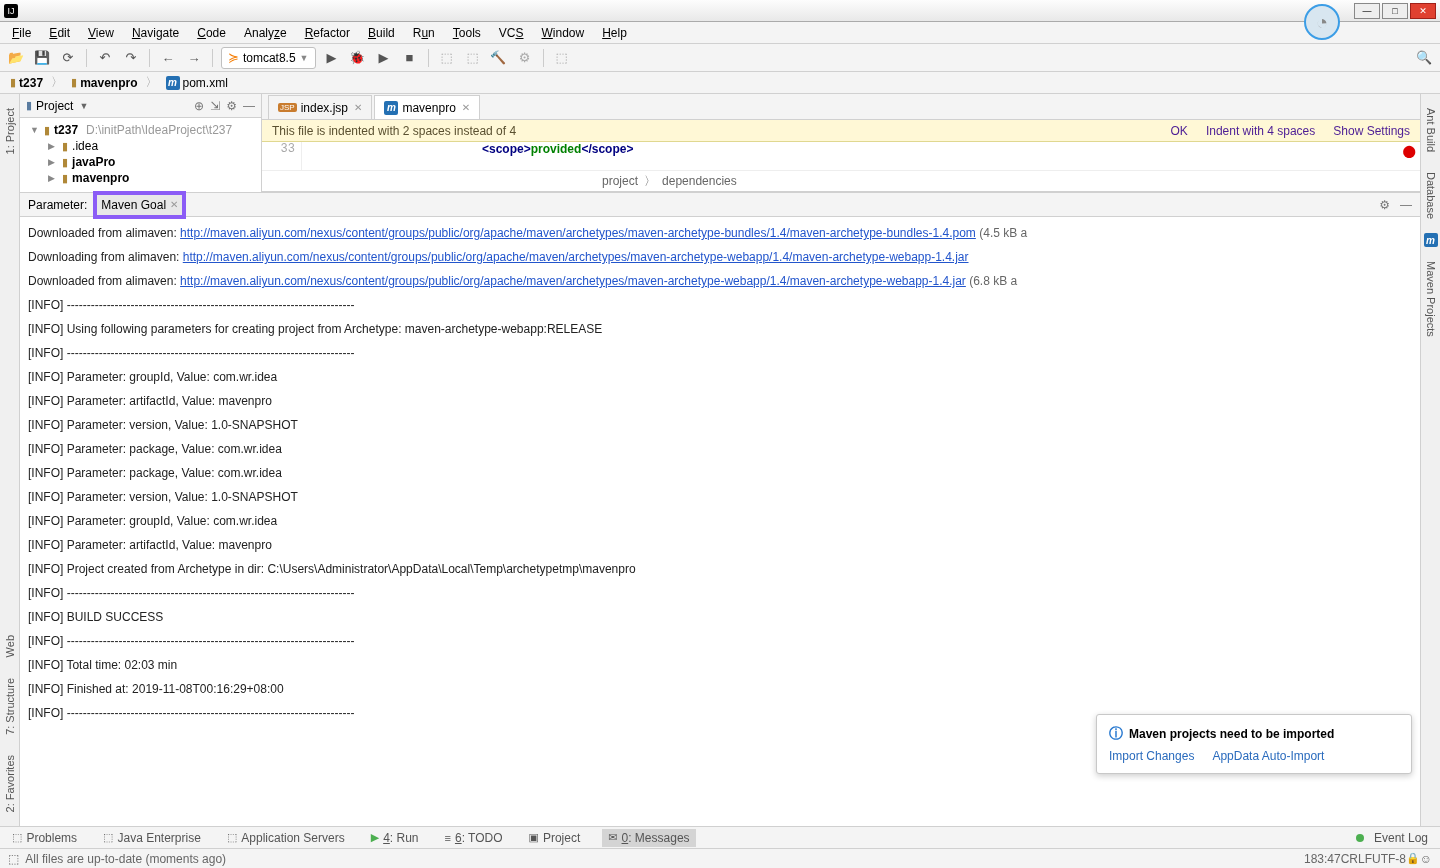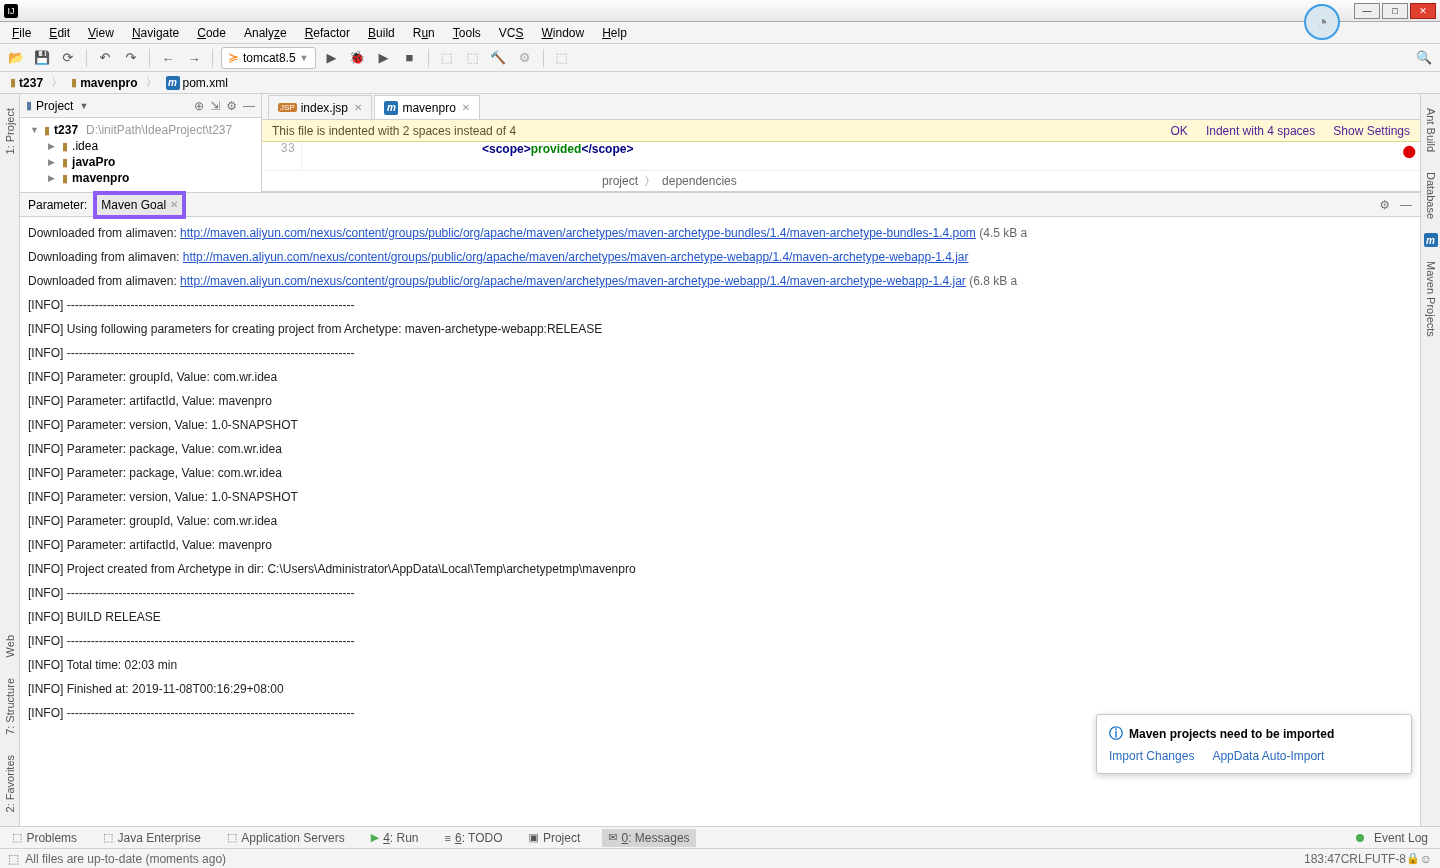--- a/index.html
+++ b/index.html
@@ -267,21 +267,21 @@
           <div class="line">[INFO] Parameter: groupId, Value: com.wr.idea</div>
           <div class="line">[INFO] Parameter: artifactId, Value: mavenpro</div>
           <div class="line">[INFO] Parameter: version, Value: 1.0-SNAPSHOT</div>
           <div class="line">[INFO] Parameter: package, Value: com.wr.idea</div>
           <div class="line">[INFO] Parameter: package, Value: com.wr.idea</div>
           <div class="line">[INFO] Parameter: version, Value: 1.0-SNAPSHOT</div>
           <div class="line">[INFO] Parameter: groupId, Value: com.wr.idea</div>
           <div class="line">[INFO] Parameter: artifactId, Value: mavenpro</div>
           <div class="line">[INFO] Project created from Archetype in dir: C:\Users\Administrator\AppData\Local\Temp\archetypetmp\mavenpro</div>
           <div class="line">[INFO] ------------------------------------------------------------------------</div>
-          <div class="line">[INFO] BUILD RELEASE</div>
+          <div class="line">[INFO] BUILD SUCCESS</div>
           <div class="line">[INFO] ------------------------------------------------------------------------</div>
           <div class="line">[INFO] Total time:  02:03 min</div>
           <div class="line">[INFO] Finished at: 2019-11-08T00:16:29+08:00</div>
           <div class="line">[INFO] ------------------------------------------------------------------------</div>
         </div>
     </div>
   </div>
 
   <div class="right-gutter">
     <span class="tab-v">Ant Build</span>

